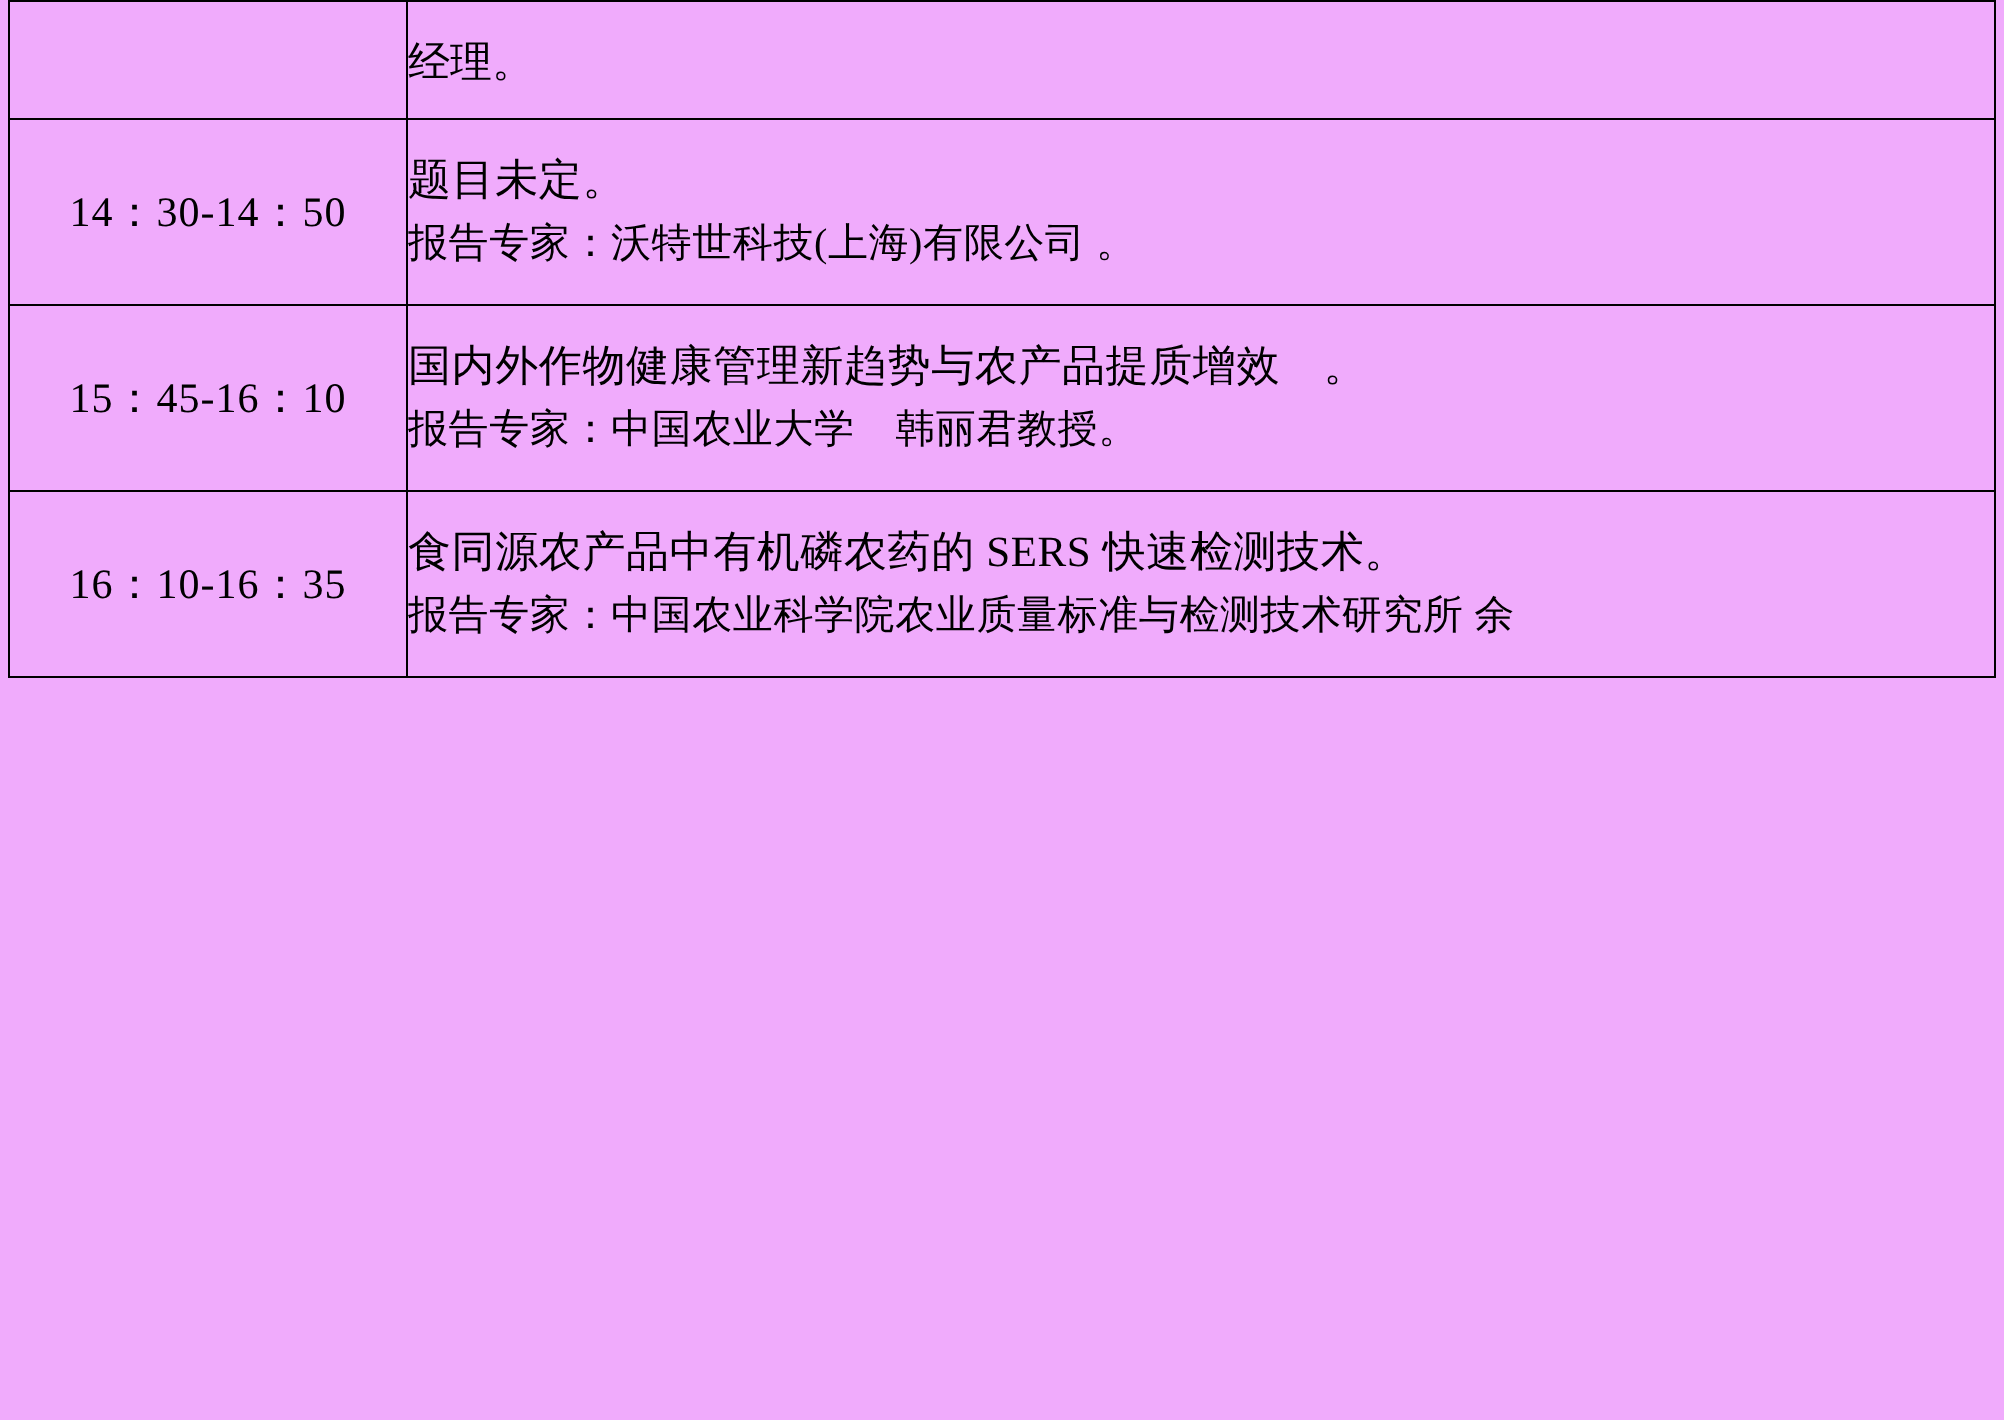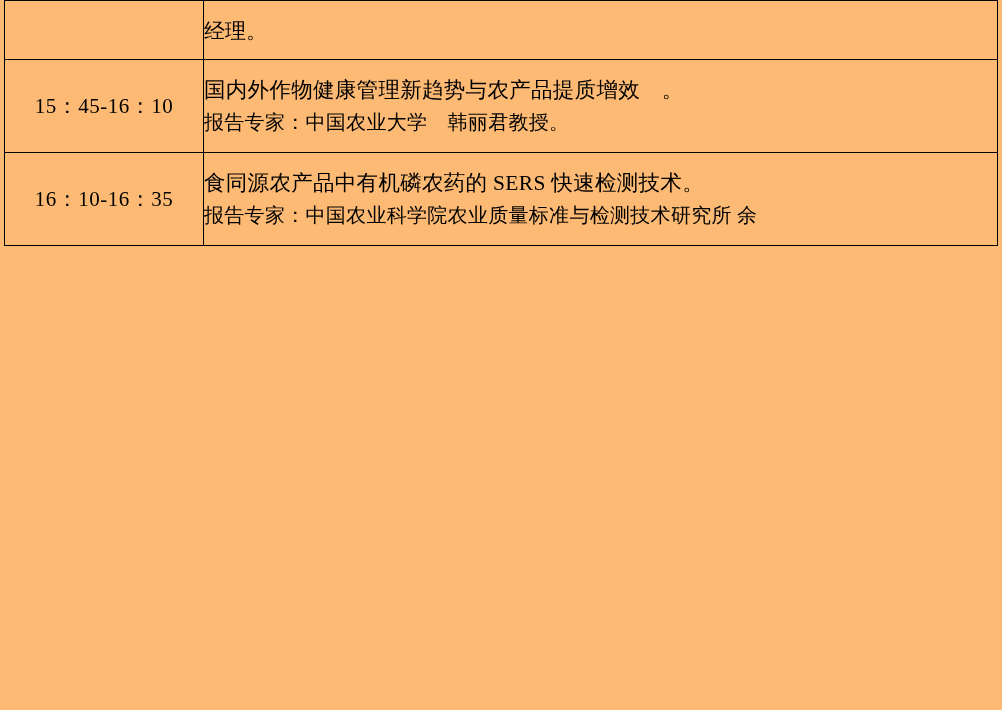--- a/index.html
+++ b/index.html
@@ -11,21 +11,21 @@
     width: 1002px;
     height: 710px;
     font-family: "Liberation Serif", "DejaVu Serif", serif;
     color: #000000;
     overflow: hidden;
   }
   .page {
     position: relative;
     width: 1002px;
     height: 710px;
-    background: #fdba74;
+    background: #f0abfc;
   }
   table.schedule {
     border-collapse: collapse;
     width: 994px;
     margin-left: 4px;
     table-layout: fixed;
   }
   table.schedule td {
     border: 1px solid #000000;
     vertical-align: middle;
@@ -85,20 +85,27 @@
   <table class="schedule">
     <tbody>
       <tr class="row-partial">
         <td class="time-cell"></td>
         <td class="content-cell">
           <div class="partial-text">经理。</div>
         </td>
       </tr>
 
 
+      <tr class="row-two-line">
+        <td class="time-cell">14：30-14：50</td>
+        <td class="content-cell">
+          <div class="line-title">题目未定。</div>
+          <div class="line-speaker">报告专家：沃特世科技(上海)有限公司 。</div>
+        </td>
+      </tr>
 
 
 
       <tr class="row-two-line">
         <td class="time-cell">15：45-16：10</td>
         <td class="content-cell">
           <div class="line-title">国内外作物健康管理新趋势与农产品提质增效　。</div>
           <div class="line-speaker">报告专家：中国农业大学　韩丽君教授。</div>
         </td>
       </tr>

